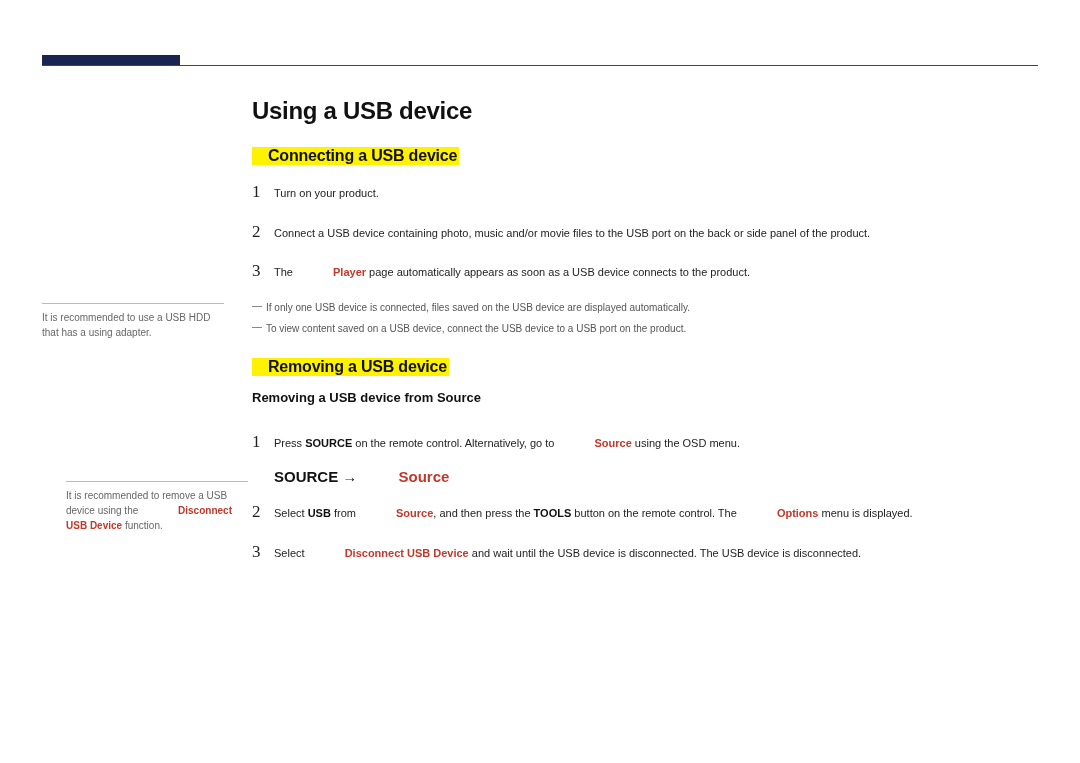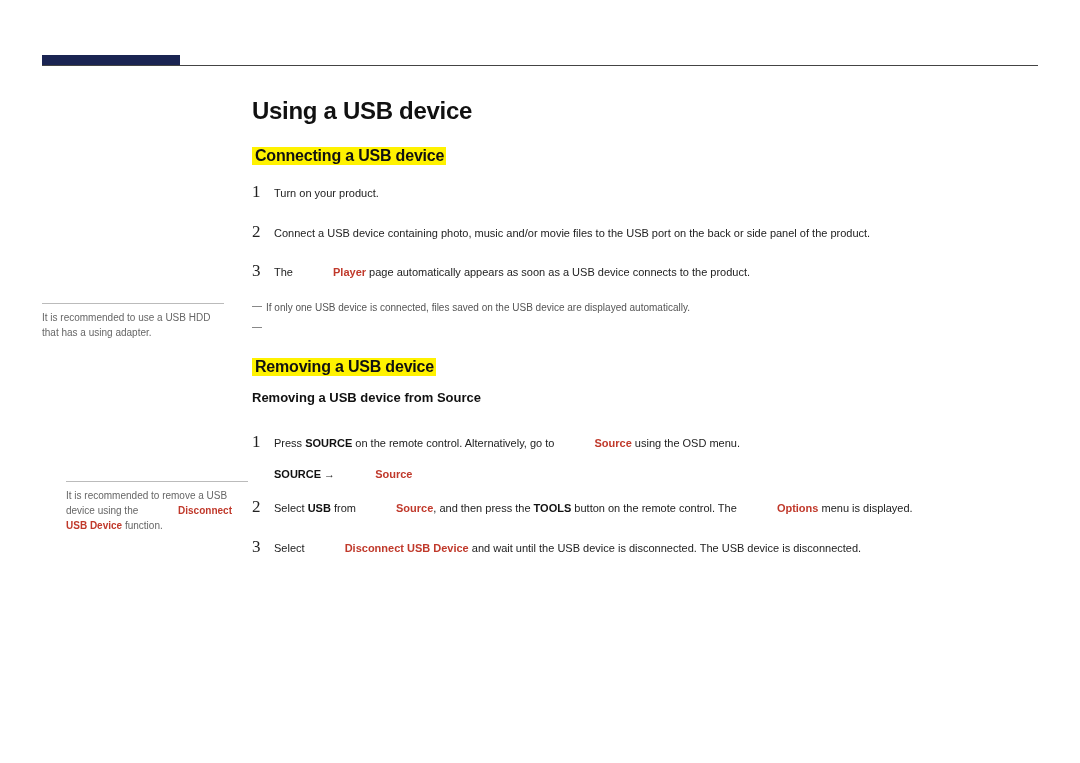--- a/index.html
+++ b/index.html
@@ -53,21 +53,21 @@
     color: #111;
     margin-bottom: 22px;
     letter-spacing: -0.3px;
   }
   h2 {
     font-size: 16px;
     font-weight: 700;
     color: #111;
     letter-spacing: -0.2px;
   }
-  .hl { background: #fff200; padding: 0 2px 1px 3px; display: inline; }
+  .hl { background: #fff200; padding: 0 2px 1px 16px; display: inline; }
   h3 {
     font-size: 13px;
     font-weight: 700;
     color: #111;
     margin-bottom: 24px;
   }
   .steps { margin-top: 14px; margin-bottom: 6px; }
   .step {
     display: flex;
     align-items: baseline;
@@ -99,21 +99,21 @@
     margin-right: 4px;
     margin-bottom: 2px;
   }
   .accent { color: #c0392b; font-weight: 700; padding-left: 37px; }
   .bold { font-weight: 700; color: #111; }
   .section-gap { height: 18px; }
   .nav-path {
     margin-left: 22px;
     margin-top: 10px;
     margin-bottom: 14px;
-    font-size: 11px;
+    font-size: 15px;
   }
   .nav-path .bold { font-weight: 700; }
 </style>
 </head>
 <body>
 
 <div class="tab-marker"></div>
 <div class="top-rule"></div>
 
 <div class="sidebar note1">
@@ -144,21 +144,21 @@
     </div>
     <div class="step">
       <div class="num">3</div>
       <div class="txt">
         <span>The </span><span class="accent">Player</span><span> page automatically appears as soon as a USB device connects to the product.</span>
       </div>
     </div>
   </div>
 
   <div class="note-line"><span class="dash"></span><span>If only one USB device is connected, files saved on the USB device are displayed automatically.</span></div>
-  <div class="note-line"><span class="dash"></span></div>
+  <div class="note-line"><span class="dash"></span><span>To view content saved on a USB device, connect the USB device to a USB port on the product.</span></div>
 
   <div class="section-gap"></div>
 
   <h2><span class="hl">Removing a USB device</span></h2>
 
   <div style="height:14px"></div>
   <h3>Removing a USB device from Source</h3>
 
   <div class="step">
     <div class="num">1</div>

